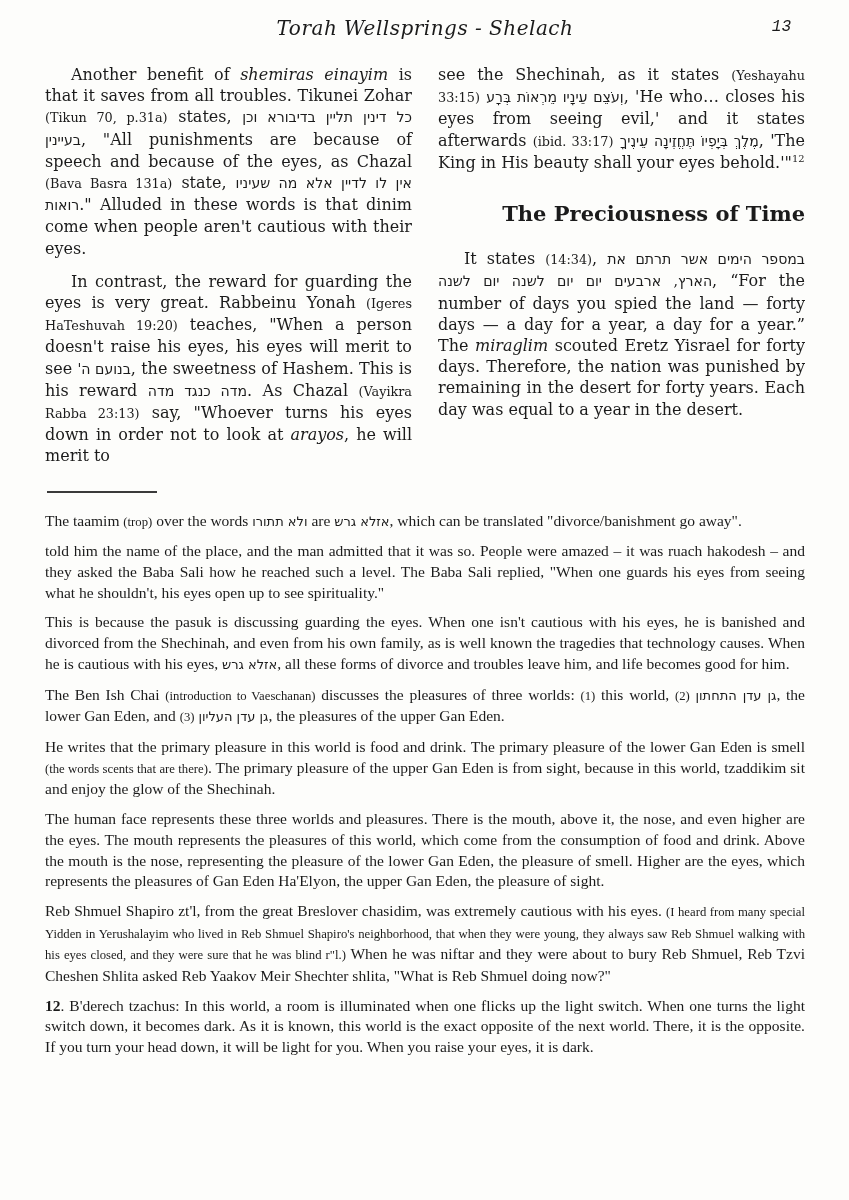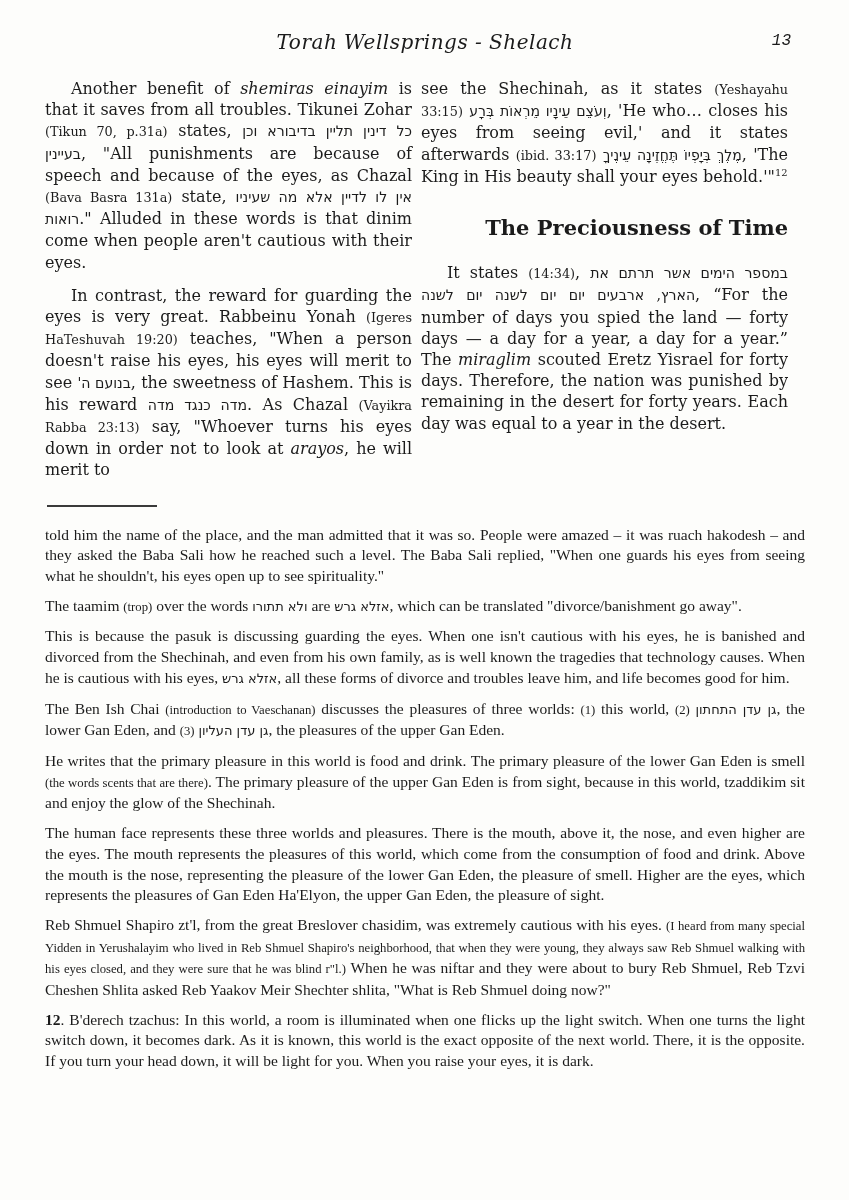--- a/index.html
+++ b/index.html
@@ -5,21 +5,21 @@
   html, body {
     margin: 0; padding: 0;
     width: 849px; height: 1200px;
     background: #fdfdfb;
     overflow: hidden;
   }
   .page {
     position: relative;
     width: 849px; height: 1067px;
     box-sizing: border-box;
-    padding: 30px 44px 0 45px;
+    padding: 16px 44px 0 45px;
     color: #1b1b1b;
     font-family: "Liberation Serif", serif;
   }
   
   .header { position: relative; height: 30px; }
   .header .title {
     text-align: center;
     font-family: "DejaVu Serif", serif;
     font-style: italic;
     font-size: 20px;
@@ -27,21 +27,21 @@
   }
   .header .pagenum {
     position: absolute; right: 14px; top: 2px;
     font-family: Liberation Mono, monospace;
     font-style: italic;
     font-size: 16px;
   }
   
   .main {
     display: flex;
-    gap: 9px;
+    gap: 26px;
     margin-top: 18px;
     font-family: "DejaVu Serif", "Liberation Serif", serif;
     font-size: 16px;
     line-height: 21.2px;
     text-align: justify;
   }
   .col { width: 367px; }
   .para { margin: 0 0 12px 0; }
   .para.indent { text-indent: 26px; }
   .section-heading {
@@ -101,22 +101,22 @@
       <div class="section-heading">The Preciousness of Time</div>
       <div>
           <p class="para indent"><span>It states </span><span class="seg-c">(14:34)</span><span>, </span><span class="seg-h">במספר הימים אשר תרתם את הארץ, ארבעים יום יום לשנה יום לשנה</span><span>, “For the number of days you spied the land — forty days — a day for a year, a day for a year.” The </span><span class="seg-i">miraglim</span><span> scouted Eretz Yisrael for forty days. Therefore, the nation was punished by remaining in the desert for forty years. Each day was equal to a year in the desert.</span></p>
         </div>
     </div>
   </div>
 
   <div class="fn-rule"></div>
 
   <div class="footnotes">
+      <p class="para"><span>The taamim </span><span class="seg-c">(trop)</span><span> over the words </span><span class="seg-h">ולא תתורו</span><span> are </span><span class="seg-h">אזלא גרש</span><span>, which can be translated "divorce/banishment go away".</span></p>
       <p class="para"><span>told him the name of the place, and the man admitted that it was so. People were amazed – it was ruach hakodesh – and they asked the Baba Sali how he reached such a level. The Baba Sali replied, "When one guards his eyes from seeing what he shouldn't, his eyes open up to see spirituality."</span></p>
-      <p class="para"><span>The taamim </span><span class="seg-c">(trop)</span><span> over the words </span><span class="seg-h">ולא תתורו</span><span> are </span><span class="seg-h">אזלא גרש</span><span>, which can be translated "divorce/banishment go away".</span></p>
       <p class="para"><span>This is because the pasuk is discussing guarding the eyes. When one isn't cautious with his eyes, he is banished and divorced from the Shechinah, and even from his own family, as is well known the tragedies that technology causes. When he is cautious with his eyes, </span><span class="seg-h">אזלא גרש</span><span>, all these forms of divorce and troubles leave him, and life becomes good for him.</span></p>
       <p class="para"><span>The Ben Ish Chai </span><span class="seg-c">(introduction to Vaeschanan)</span><span> discusses the pleasures of three worlds: </span><span class="seg-c">(1)</span><span> this world, </span><span class="seg-c">(2)</span><span> </span><span class="seg-h">גן עדן התחתון</span><span>, the lower Gan Eden, and </span><span class="seg-c">(3)</span><span> </span><span class="seg-h">גן עדן העליון</span><span>, the pleasures of the upper Gan Eden.</span></p>
       <p class="para"><span>He writes that the primary pleasure in this world is food and drink. The primary pleasure of the lower Gan Eden is smell </span><span class="seg-c">(the words scents that are there)</span><span>. The primary pleasure of the upper Gan Eden is from sight, because in this world, tzaddikim sit and enjoy the glow of the Shechinah.</span></p>
       <p class="para"><span>The human face represents these three worlds and pleasures. There is the mouth, above it, the nose, and even higher are the eyes. The mouth represents the pleasures of this world, which come from the consumption of food and drink. Above the mouth is the nose, representing the pleasure of the lower Gan Eden, the pleasure of smell. Higher are the eyes, which represents the pleasures of Gan Eden Ha'Elyon, the upper Gan Eden, the pleasure of sight.</span></p>
       <p class="para"><span>Reb Shmuel Shapiro zt'l, from the great Breslover chasidim, was extremely cautious with his eyes. </span><span class="seg-c">(I heard from many special Yidden in Yerushalayim who lived in Reb Shmuel Shapiro's neighborhood, that when they were young, they always saw Reb Shmuel walking with his eyes closed, and they were sure that he was blind r"l.)</span><span> When he was niftar and they were about to bury Reb Shmuel, Reb Tzvi Cheshen Shlita asked Reb Yaakov Meir Shechter shlita, "What is Reb Shmuel doing now?"</span></p>
       <p class="para"><span class="seg-b">12</span><span>. B'derech tzachus: In this world, a room is illuminated when one flicks up the light switch. When one turns the light switch down, it becomes dark. As it is known, this world is the exact opposite of the next world. There, it is the opposite. If you turn your head down, it will be light for you. When you raise your eyes, it is dark.</span></p>
     </div>
 
 </div>
 

